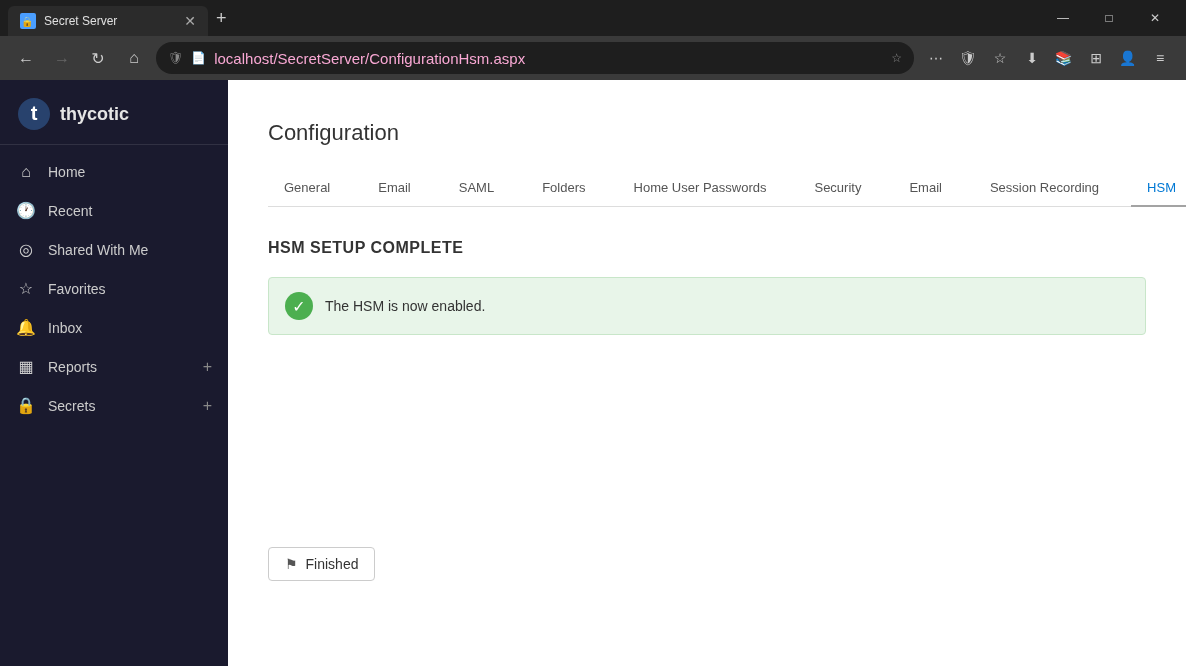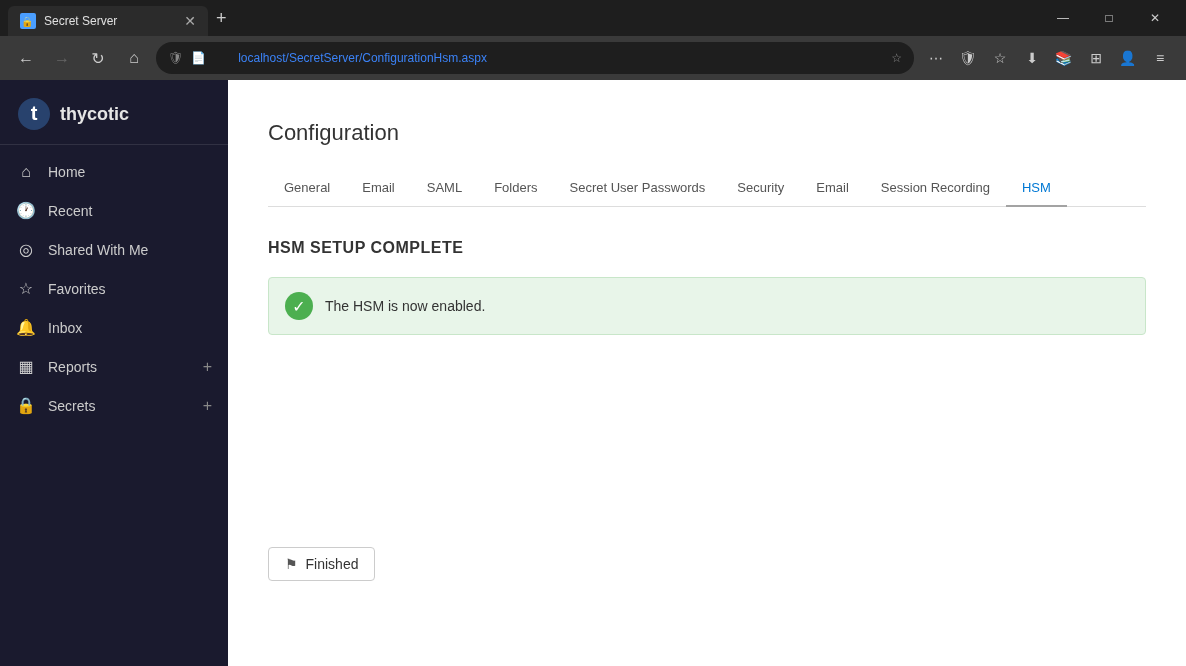--- a/index.html
+++ b/index.html
@@ -11,21 +11,21 @@
     .tab { display: flex; align-items: center; background: #2b2b2b; border-radius: 6px 6px 0 0; padding: 0 12px; height: 30px; gap: 8px; min-width: 200px; margin-top: 6px; }
     .tab-favicon { width: 16px; height: 16px; background: #4a9eff; border-radius: 2px; display: flex; align-items: center; justify-content: center; font-size: 10px; color: white; }
     .tab-title { color: #e0e0e0; font-size: 12px; }
     .tab-close { color: #aaa; font-size: 14px; cursor: pointer; margin-left: auto; }
     .new-tab-btn { color: #ccc; font-size: 18px; margin-left: 4px; cursor: pointer; background: none; border: none; }
     .browser-controls { height: 44px; background: #3a3a3a; display: flex; align-items: center; padding: 0 12px; gap: 8px; }
     .nav-btn { width: 28px; height: 28px; border-radius: 50%; border: none; background: none; color: #ccc; font-size: 16px; cursor: pointer; display: flex; align-items: center; justify-content: center; }
     .nav-btn:disabled { color: #666; }
     .address-bar-container { flex: 1; display: flex; align-items: center; background: #1e1e1e; border-radius: 20px; padding: 0 12px; height: 32px; gap: 8px; }
     .address-icon { color: #888; font-size: 12px; }
-    .address-bar { background: none; border: none; color: #3b82f6; font-size: 12px; flex: 1; outline: none; margin-left: 24px; }
+    .address-bar { background: none; border: none; color: #f9a8d4; font-size: 15px; flex: 1; outline: none; }
     .browser-actions { display: flex; gap: 4px; align-items: center; }
     .browser-action-btn { width: 28px; height: 28px; border: none; background: none; color: #ccc; font-size: 14px; cursor: pointer; display: flex; align-items: center; justify-content: center; border-radius: 4px; }
     .titlebar-right { display: flex; gap: 0; margin-left: auto; }
     .window-btn { width: 46px; height: 36px; border: none; background: none; color: #ccc; font-size: 12px; cursor: pointer; display: flex; align-items: center; justify-content: center; }
 
     
     .app-body { flex: 1; display: flex; overflow: hidden; }
 
     
     .sidebar { width: 228px; background: #1a1a2e; flex-shrink: 0; display: flex; flex-direction: column; color: white; }
@@ -37,21 +37,21 @@
     .nav-icon { font-size: 16px; width: 20px; text-align: center; }
     .nav-label { flex: 1; }
     .nav-plus { color: #888; font-size: 16px; }
 
     
     .main-content { flex: 1; background: #ffffff; overflow-y: auto; }
     .content-inner { padding: 40px 40px 40px 40px; }
     .page-title { font-size: 22px; font-weight: 400; color: #333; margin-bottom: 24px; }
 
     
-    .tab-bar { display: flex; border-bottom: 1px solid #ddd; margin-bottom: 32px; gap: 0; }
+    .tab-bar { display: flex; border-bottom: 1px solid #ddd; margin-bottom: 32px; gap: 16px; }
     .config-tab { padding: 10px 16px; font-size: 13px; color: #555; cursor: pointer; border-bottom: 2px solid transparent; margin-bottom: -1px; white-space: nowrap; }
     .config-tab.active { color: #0078d4; border-bottom: 2px solid #a3a3a3; font-weight: 500; }
 
     
     .hsm-section-title { font-size: 16px; font-weight: 700; color: #333; letter-spacing: 0.5px; text-transform: uppercase; margin-bottom: 20px; }
     .success-banner { display: flex; align-items: center; gap: 12px; background: #e8f5e9; border: 1px solid #c8e6c9; border-radius: 4px; padding: 14px 16px; margin-bottom: 32px; }
     .success-icon { width: 28px; height: 28px; background: #4caf50; border-radius: 50%; display: flex; align-items: center; justify-content: center; color: white; font-size: 16px; flex-shrink: 0; }
     .success-text { color: #333; font-size: 14px; }
 
     
@@ -149,21 +149,21 @@
 
     <div class="main-content">
       <div class="content-inner">
         <h1 class="page-title">Configuration</h1>
 
         <div class="tab-bar">
           <div class="config-tab">General</div>
           <div class="config-tab">Email</div>
           <div class="config-tab">SAML</div>
           <div class="config-tab">Folders</div>
-          <div class="config-tab">Secret User Passwords</div>
+          <div class="config-tab">Home User Passwords</div>
           <div class="config-tab">Security</div>
           <div class="config-tab">Email</div>
           <div class="config-tab">Session Recording</div>
           <div class="config-tab active">HSM</div>
         </div>
 
         <div>
           <div class="hsm-section-title">HSM SETUP COMPLETE</div>
 
           <div class="success-banner">

